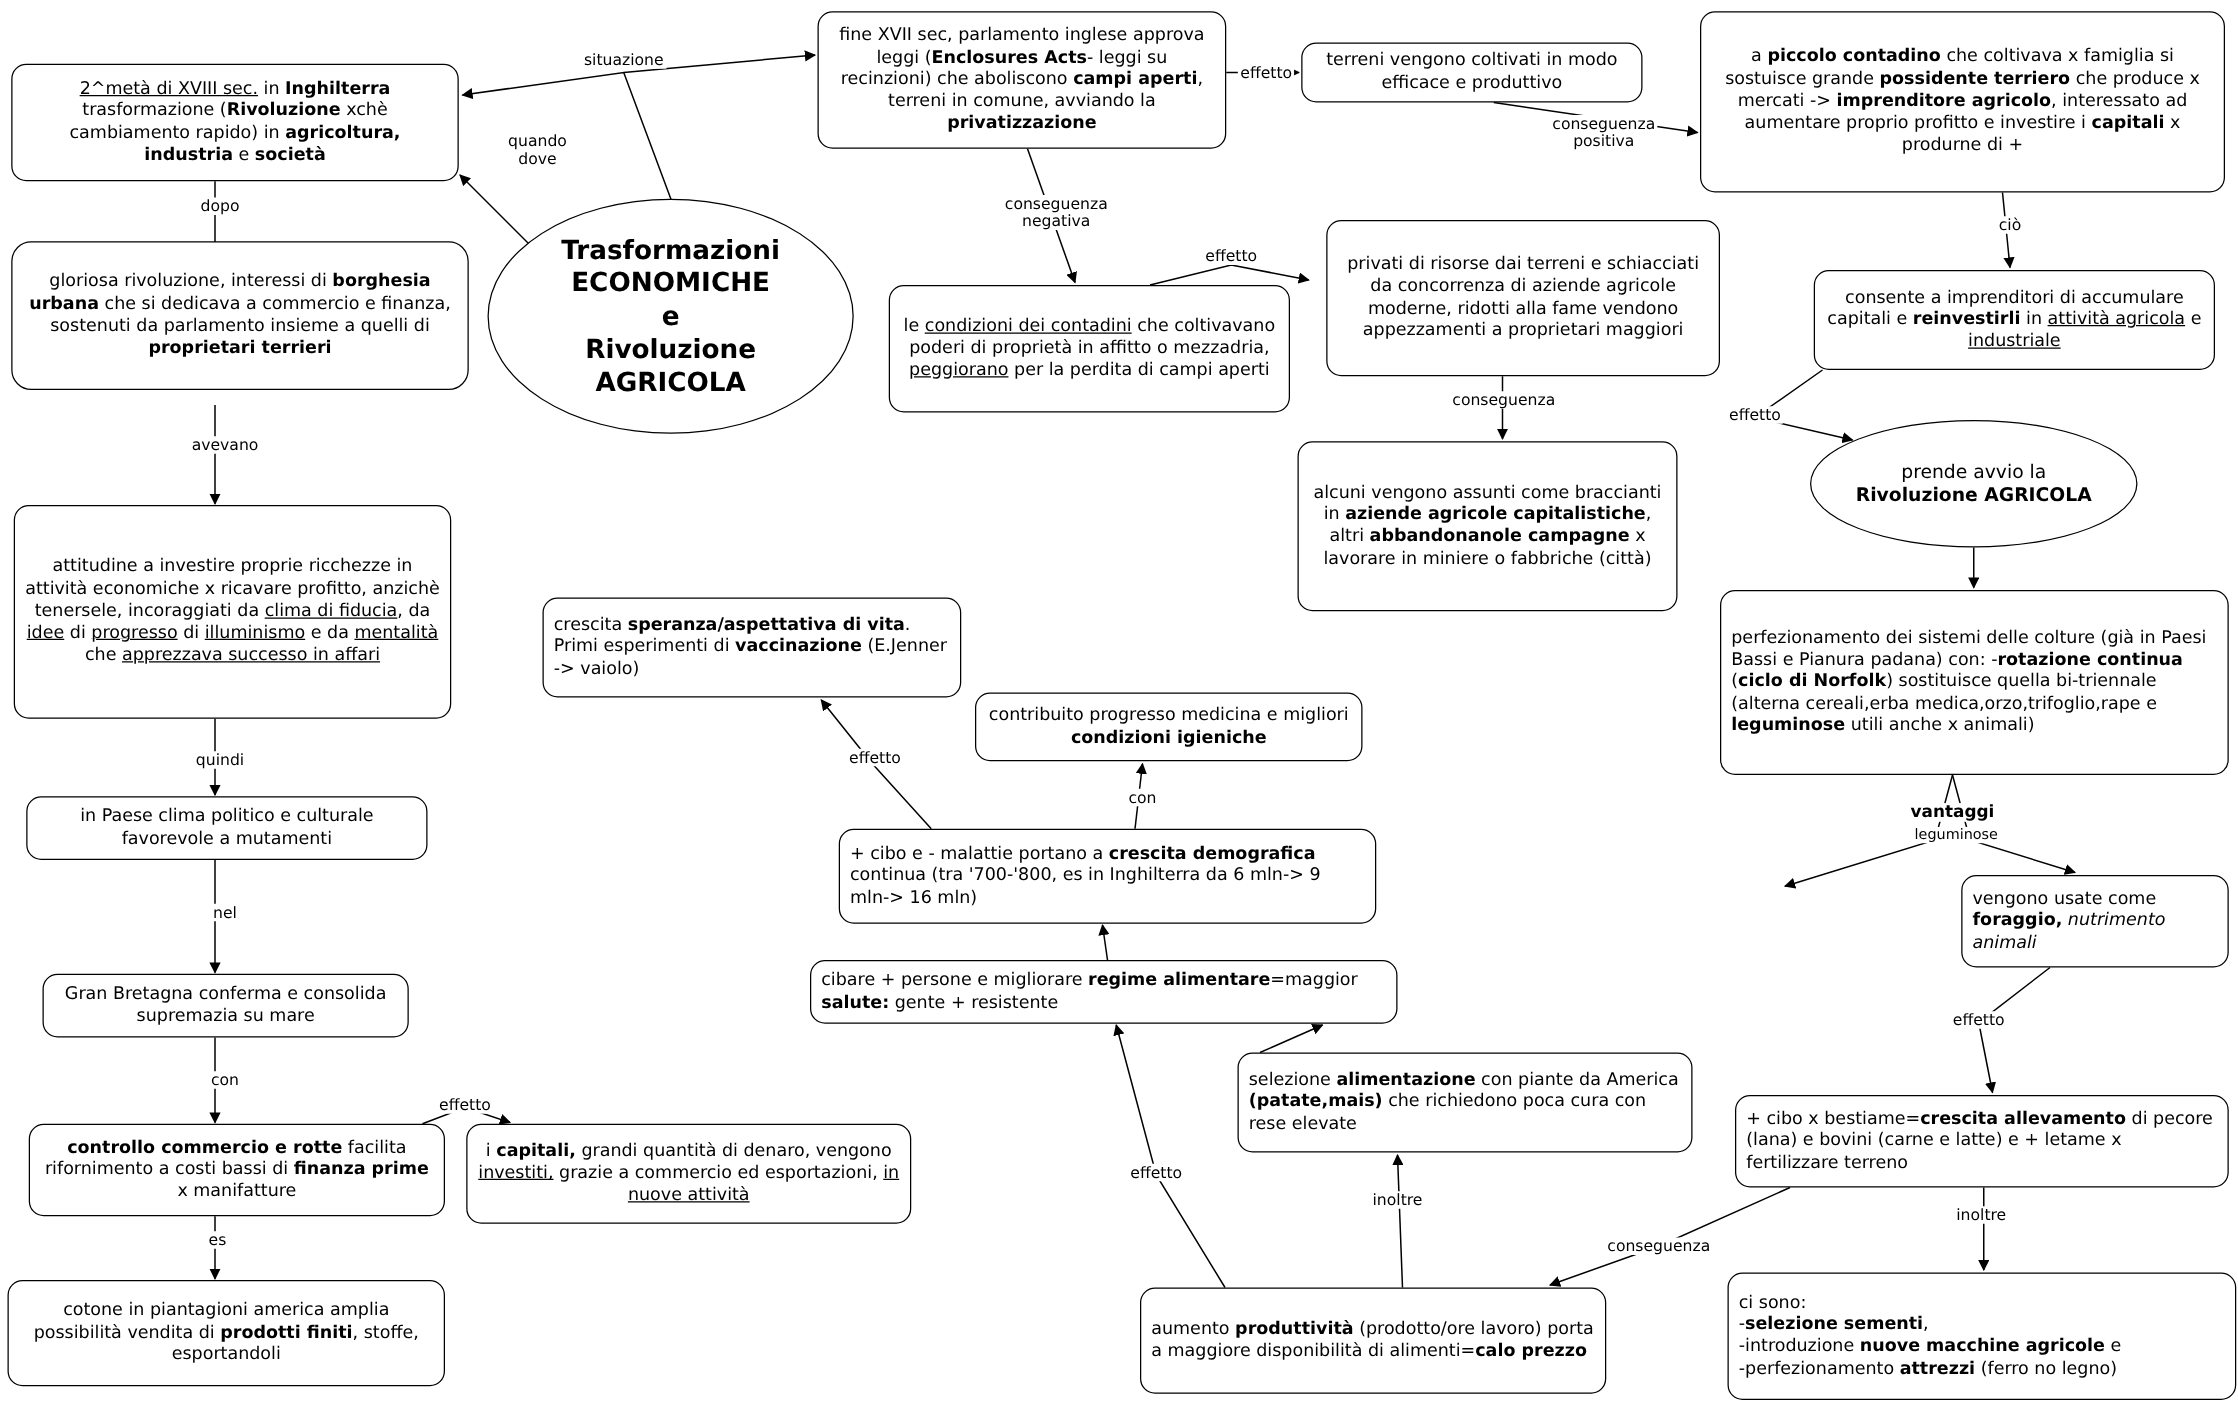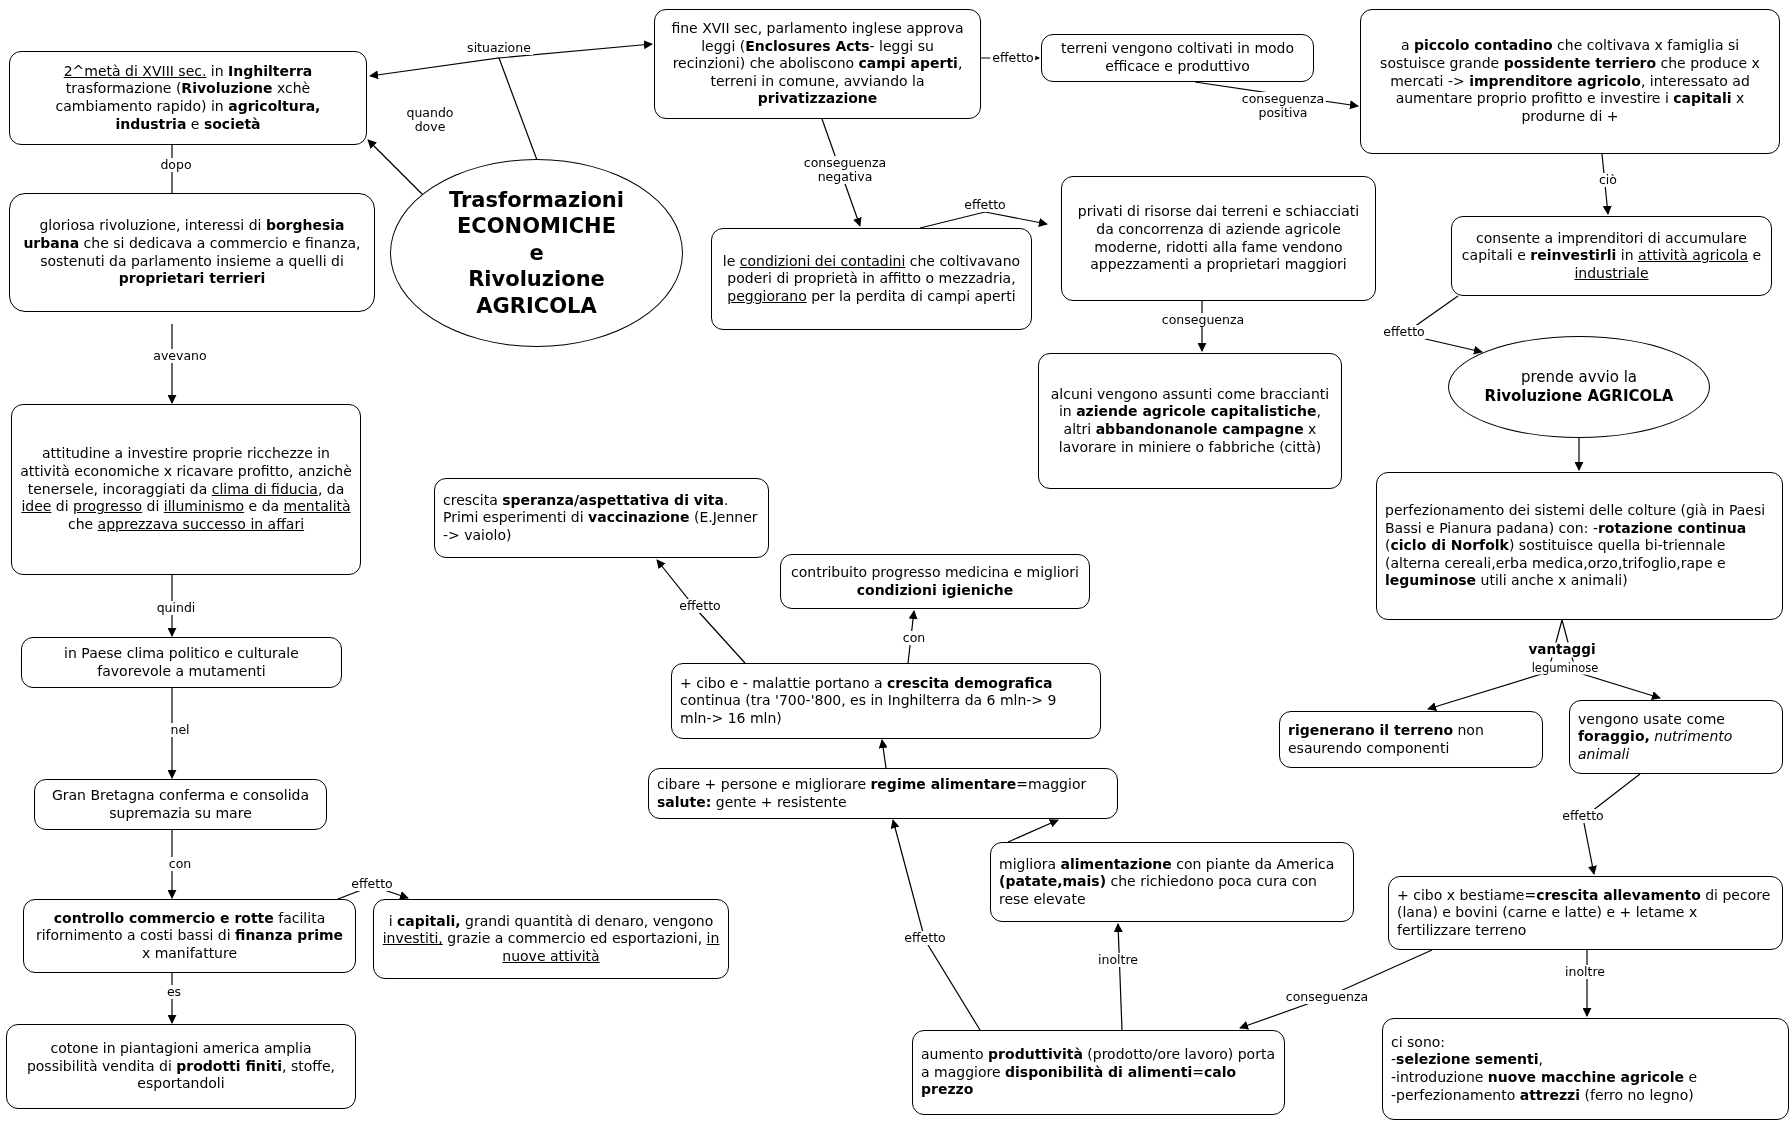--- a/index.html
+++ b/index.html
@@ -105,49 +105,46 @@
     </div>
     <div class="node rect" style="left: 780px; top: 554px; width: 310px; height: 55px;">
       <div class="node-text"><span>contribuito progresso </span><span style="font-weight: normal;">medicina</span><span> e migliori </span><span style="font-weight: bold;">condizioni igieniche</span></div>
     </div>
     <div class="node rect" style="left: 21px; top: 637px; width: 321px; height: 51px;">
       <div class="node-text"><span>in Paese clima politico e culturale favorevole a mutamenti</span></div>
     </div>
     <div class="node rect align-left" style="left: 671px; top: 663px; width: 430px; height: 76px;">
       <div class="node-text"><span>+ cibo e - malattie portano a </span><span style="font-weight: bold;">crescita demografica</span><span> continua (tra '700-'800, es in Inghilterra da 6 mln-&gt; 9 mln-&gt; 16 mln)</span></div>
     </div>
-    <div class="node rect align-left" style="left: 1279px; top: 711px; width: 264px; height: 57px;">
-      <div class="node-text"><span style="font-weight: bold;">rigenerano il terreno</span><span> non esaurendo componenti</span></div>
-    </div>
     <div class="node rect align-left" style="left: 1569px; top: 700px; width: 214px; height: 74px;">
       <div class="node-text"><span>vengono usate come </span><span style="font-weight: bold;">foraggio,</span><span> </span><span style="font-style: italic;">nutrimento animali</span></div>
     </div>
     <div class="node rect" style="left: 34px; top: 779px; width: 293px; height: 51px;">
       <div class="node-text"><span>Gran Bretagna conferma e consolida supremazia su mare</span></div>
     </div>
     <div class="node rect align-left" style="left: 648px; top: 768px; width: 470px; height: 51px;">
       <div class="node-text"><span>cibare + persone e migliorare </span><span style="font-weight: bold;">regime alimentare</span><span>=maggior </span><span style="font-weight: bold;">salute:</span><span> gente + resistente</span></div>
     </div>
     <div class="node rect align-left" style="left: 990px; top: 842px; width: 364px; height: 80px;">
-      <div class="node-text"><span>migliora </span><span style="font-weight: bold;">alimentazione</span><span> con piante da America </span><span style="font-weight: bold;">(patate,mais)</span><span> che richiedono poca cura con rese elevate</span></div>
+      <div class="node-text"><span>selezione </span><span style="font-weight: bold;">alimentazione</span><span> con piante da America </span><span style="font-weight: bold;">(patate,mais)</span><span> che richiedono poca cura con rese elevate</span></div>
     </div>
     <div class="node rect" style="left: 23px; top: 899px; width: 333px; height: 74px;">
       <div class="node-text"><span style="font-weight: bold;">controllo commercio e rotte</span><span> facilita rifornimento a costi bassi di </span><span style="font-weight: bold;">finanza prime</span><span> x manifatture</span></div>
     </div>
     <div class="node rect" style="left: 373px; top: 899px; width: 356px; height: 80px;">
       <div class="node-text"><span>i </span><span style="font-weight: bold;">capitali,</span><span> grandi quantità di denaro, vengono </span><span style="text-decoration: underline;">investiti,</span><span> grazie a commercio ed esportazioni, </span><span style="text-decoration: underline;">in nuove attività</span></div>
     </div>
     <div class="node rect align-left" style="left: 1388px; top: 876px; width: 395px; height: 74px;">
       <div class="node-text"><span>+ cibo x bestiame=</span><span style="font-weight: bold;">crescita allevamento</span><span> di pecore (lana) e bovini (carne e latte) e + letame x fertilizzare terreno</span></div>
     </div>
     <div class="node rect" style="left: 6px; top: 1024px; width: 350px; height: 85px;">
       <div class="node-text"><span>cotone in piantagioni america amplia possibilità vendita di </span><span style="font-weight: bold;">prodotti finiti</span><span>, stoffe, esportandoli</span></div>
     </div>
     <div class="node rect align-left" style="left: 912px; top: 1030px; width: 373px; height: 85px;">
-      <div class="node-text"><span>aumento </span><span style="font-weight: bold;">produttività</span><span> (prodotto/ore lavoro) porta a maggiore </span><span style="font-weight: bold;">disponibilità di alimenti</span><span>=</span><span style="font-weight: bold;">calo prezzo</span></div>
+      <div class="node-text"><span>aumento </span><span style="font-weight: bold;">produttività</span><span> (prodotto/ore lavoro) porta a maggiore </span><span style="font-weight: normal;">disponibilità di alimenti</span><span>=</span><span style="font-weight: bold;">calo prezzo</span></div>
     </div>
     <div class="node rect align-left" style="left: 1382px; top: 1018px; width: 407px; height: 102px;">
       <div class="node-text"><span>ci sono:</span><br><span>-</span><span style="font-weight: bold;">selezione sementi</span><span>,</span><br><span>-introduzione </span><span style="font-weight: bold;">nuove macchine agricole</span><span> e</span><br><span>-perfezionamento </span><span style="font-weight: bold;">attrezzi</span><span> (ferro no legno)</span></div>
     </div>
     <div class="edge-label" style="left: 499px; top: 48px;">situazione</div>
     <div class="edge-label" style="left: 430px; top: 120px;">quando<br>dove</div>
     <div class="edge-label" style="left: 1013px; top: 58px;">effetto</div>
     <div class="edge-label" style="left: 1283px; top: 106px;">conseguenza<br>positiva</div>
     <div class="edge-label" style="left: 176px; top: 165px;">dopo</div>
     <div class="edge-label" style="left: 845px; top: 170px;">conseguenza<br>negativa</div>

